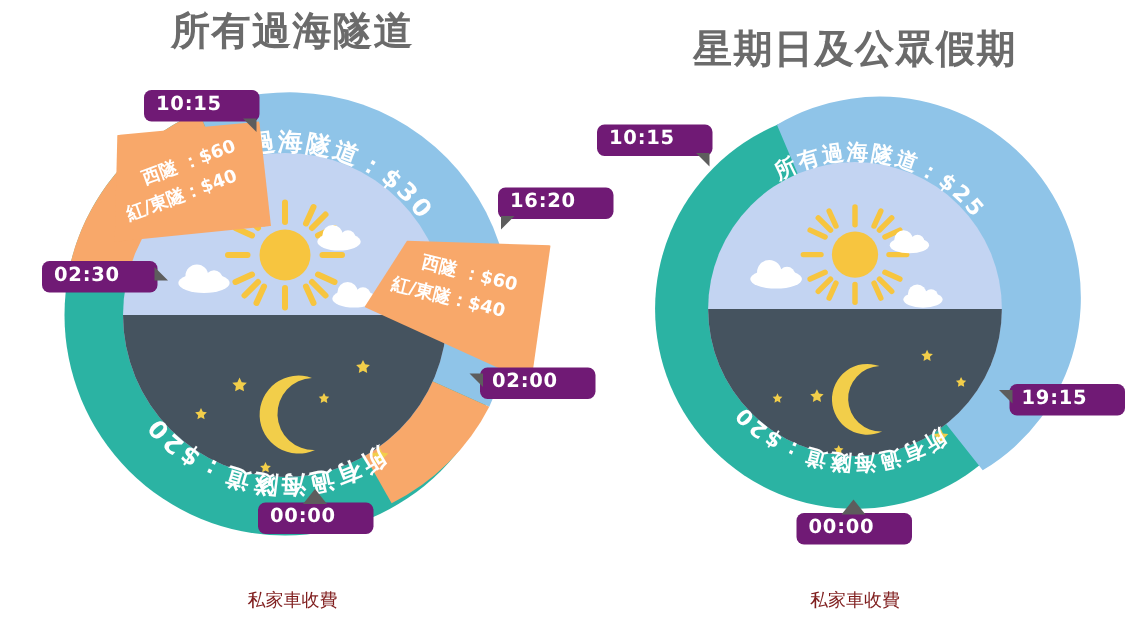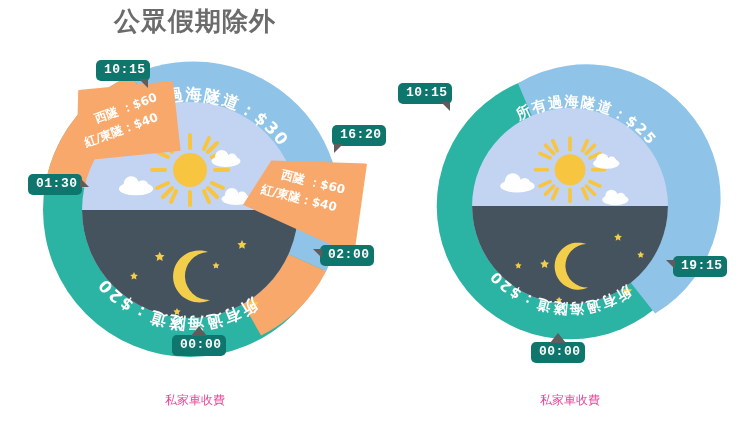--- a/index.html
+++ b/index.html
@@ -55,39 +55,38 @@
   .dial-left  { top: 60px; width: 300px; height: 300px; margin-left: -5px;}
   .dial-right { top: 70px; width: 272px; height: 272px; }
 
   .dial-svg { display: block; width: 100%; height: 100%; overflow: visible; }
 
   .footer-note {
     position: absolute;
     left: 0;
     width: 100%;
     text-align: center;
-    color: #ec4899;
+    color: #7f1d1d;
     font-size: 12px;
   }
   .footer-left  { top: 392px; }
   .footer-right { top: 392px; }
 
   
   .badge {
     position: absolute;
-    background: #0f766e;
+    background: #701a75;
     color: #ffffff;
     font-size: 13px;
     font-weight: bold;
-    padding: 3px 4px 4px 8px;
+    padding: 3px 25px 4px 8px;
     border-radius: 5px;
     letter-spacing: 0.5px;
     white-space: nowrap;
     line-height: 14px;
-    font-family: Liberation Mono, monospace;
   }
   .badge::after {
     content: "";
     position: absolute;
     width: 0; height: 0;
   }
   
   .badge.tail-br::after {
     right: 2px;
     bottom: -7px;
@@ -166,21 +165,21 @@
     font-weight: bold;
     fill: #ffffff;
     letter-spacing: 1.5px;
   }
 </style>
 </head>
 <body>
 
 <div class="panel panel-left">
 
-  <div class="panel-title title-main">公眾假期除外</div>
+  <div class="panel-title title-main">所有過海隧道</div>
 
   <div class="dial-wrap dial-left">
     <svg class="dial-svg" viewBox="0 0 300 300">
       <defs>
         <path id="arcTopL" d="M 40,150 A 110,110 0 0 1 260,150" fill="none"></path>
         <path id="arcBotL" d="M 258,150 A 108,108 0 0 1 42,150" fill="none"></path>
       </defs>
 
       <circle cx="150" cy="150" r="147" fill="#2BB3A3"></circle>
 
@@ -259,29 +258,30 @@
     <span class="wline">西隧 ：$60</span>
     <span class="wline">紅/東隧：$40</span>
   </div>
   <div class="wedge wedge-pm">
     <span class="wline">西隧 ：$60</span>
     <span class="wline">紅/東隧：$40</span>
   </div>
 
   <div class="badge tail-br" style="left:96px;  top:60px;">10:15</div>
   <div class="badge tail-bl" style="left:332px; top:125px;">16:20</div>
-  <div class="badge tail-r" style="left:28px;  top:174px;">01:30</div>
+  <div class="badge tail-r" style="left:28px;  top:174px;">02:30</div>
   <div class="badge tail-l" style="left:320px; top:245px;">02:00</div>
   <div class="badge tail-up" style="left:172px; top:335px;">00:00</div>
 
   <div class="footer-note footer-left">私家車收費</div>
 </div>
 
 <div class="panel panel-right">
 
+  <div class="panel-title title-main-solo">星期日及公眾假期</div>
 
   <div class="dial-wrap dial-right">
     <svg class="dial-svg" viewBox="0 0 300 300">
       <defs>
         <path id="arcTopR" d="M 40,150 A 110,110 0 0 1 260,150" fill="none"></path>
         <path id="arcBotR" d="M 258,150 A 108,108 0 0 1 42,150" fill="none"></path>
       </defs>
 
       <circle cx="150" cy="150" r="147" fill="#2BB3A3"></circle>
 

